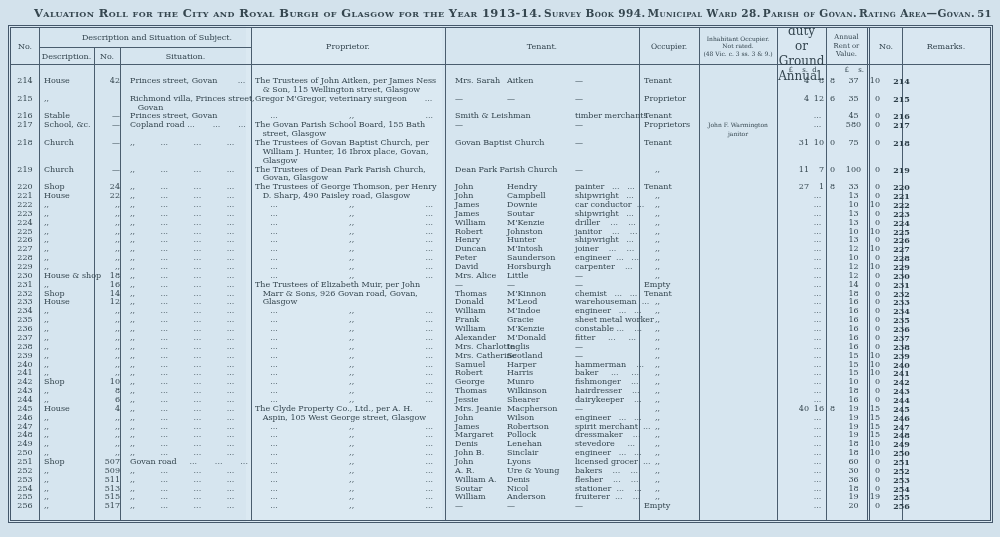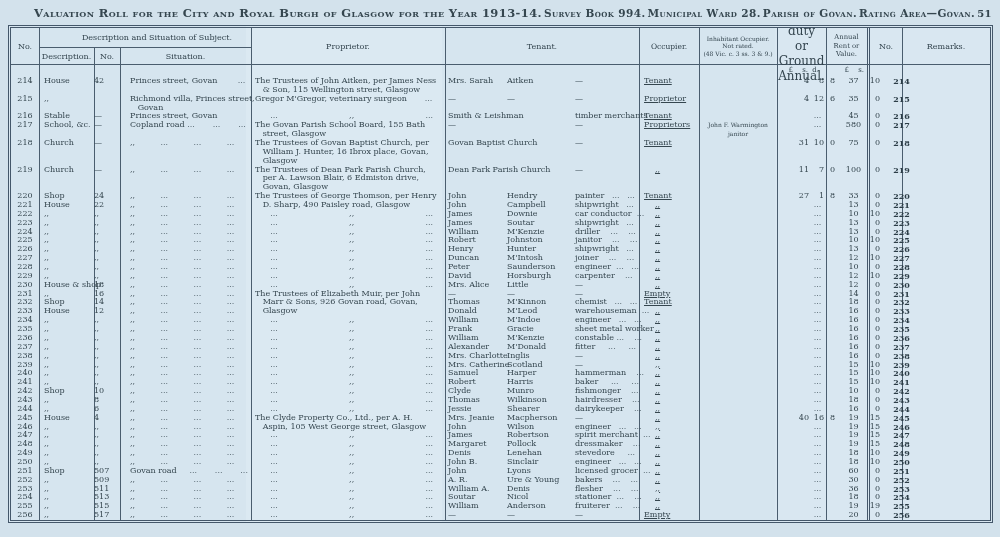--- a/index.html
+++ b/index.html
@@ -35,27 +35,27 @@
   .hsmall{flex-direction:column;line-height:1.25;}
   
   .units{position:absolute;display:flex;font-size:7px;}
   .units span{display:inline-block;text-align:right;}
   
   .body-lines{position:absolute;left:0;top:49px;right:0;}
   .line{display:flex;height:8.86px;line-height:8.9px;white-space:nowrap;}
   .line span{display:inline-block;overflow:visible;white-space:pre;}
   .c-no1{width:28px;text-align:center;}
   .c-desc{width:55px;padding-left:5px;box-sizing:border-box;}
-  .c-no2{width:26px;text-align:left;}
+  .c-no2{width:26px;text-align:right;}
   .c-sit{width:131px;padding-left:10px;box-sizing:border-box;}
   .c-prop{width:194px;padding-left:4px;box-sizing:border-box;}
-  .c-tf{width:62px;padding-left:3px;box-sizing:border-box;}
+  .c-tf{width:62px;padding-left:10px;box-sizing:border-box;}
   .c-ts{width:68px;}
   .c-to{width:64px;}
-  .c-occ{width:60px;padding-left:5px;box-sizing:border-box;text-decoration:underline;}
+  .c-occ{width:60px;padding-left:5px;box-sizing:border-box;}
   .c-occ.ditto{padding-left:16px;}
   .c-inh{width:78px;text-align:center;font-size:6px;line-height:8.9px;}
   .c-feu{width:49px;display:inline-flex;padding-left:16px;}
   .c-rent{width:43px;display:inline-flex;}
   .c-no3{width:33px;text-align:center;font-weight:bold;color:#2c3d47;}
   .c-rem{flex:1;}
   .m-a{width:17px;text-align:right;padding-right:1px;box-sizing:border-box;}
   .m-b{width:15px;text-align:right;padding-right:1px;box-sizing:border-box;}
   .m-c{width:11px;text-align:right;padding-right:1px;box-sizing:border-box;}
   .r-a{width:25px;text-align:center;padding-right:2px;box-sizing:border-box;}
@@ -301,36 +301,20 @@
         <span class="c-feu"><span class="m-a">11</span><span class="m-b">7</span><span class="m-c">0</span></span>
         <span class="c-rent"><span class="r-a">100</span><span class="r-b">0</span></span>
         <span class="c-no3">219</span>
         <span class="c-rem"></span>
       </div>
       <div class="line">
         <span class="c-no1"></span>
         <span class="c-desc"></span>
         <span class="c-no2"></span>
         <span class="c-sit"></span>
-        <span class="c-prop">   per A. Lawson Blair, 6 Edmiston drive,</span>
-        <span class="c-tf"></span>
-        <span class="c-ts"></span>
-        <span class="c-to"></span>
-        <span class="c-occ"></span>
-        <span class="c-inh"></span>
-        <span class="c-feu"></span>
-        <span class="c-rent"></span>
-        <span class="c-no3"></span>
-        <span class="c-rem"></span>
-      </div>
-      <div class="line">
-        <span class="c-no1"></span>
-        <span class="c-desc"></span>
-        <span class="c-no2"></span>
-        <span class="c-sit"></span>
         <span class="c-prop">   Govan, Glasgow</span>
         <span class="c-tf"></span>
         <span class="c-ts"></span>
         <span class="c-to"></span>
         <span class="c-occ"></span>
         <span class="c-inh"></span>
         <span class="c-feu"></span>
         <span class="c-rent"></span>
         <span class="c-no3"></span>
         <span class="c-rem"></span>
@@ -686,21 +670,21 @@
         <span class="c-rent"><span class="r-a">15</span><span class="r-b">10</span></span>
         <span class="c-no3">241</span>
         <span class="c-rem"></span>
       </div>
       <div class="line">
         <span class="c-no1">242</span>
         <span class="c-desc">Shop</span>
         <span class="c-no2">10</span>
         <span class="c-sit">,,          ...          ...          ...</span>
         <span class="c-prop">      ...                            ,,                            ...</span>
-        <span class="c-tf">Clyde</span>
+        <span class="c-tf">George</span>
         <span class="c-ts">Munro</span>
         <span class="c-to">fishmonger    ...</span>
         <span class="c-occ ditto">,,</span>
         <span class="c-inh"></span>
         <span class="c-feu"><span class="dots-center">...</span></span>
         <span class="c-rent"><span class="r-a">10</span><span class="r-b">0</span></span>
         <span class="c-no3">242</span>
         <span class="c-rem"></span>
       </div>
       <div class="line">

